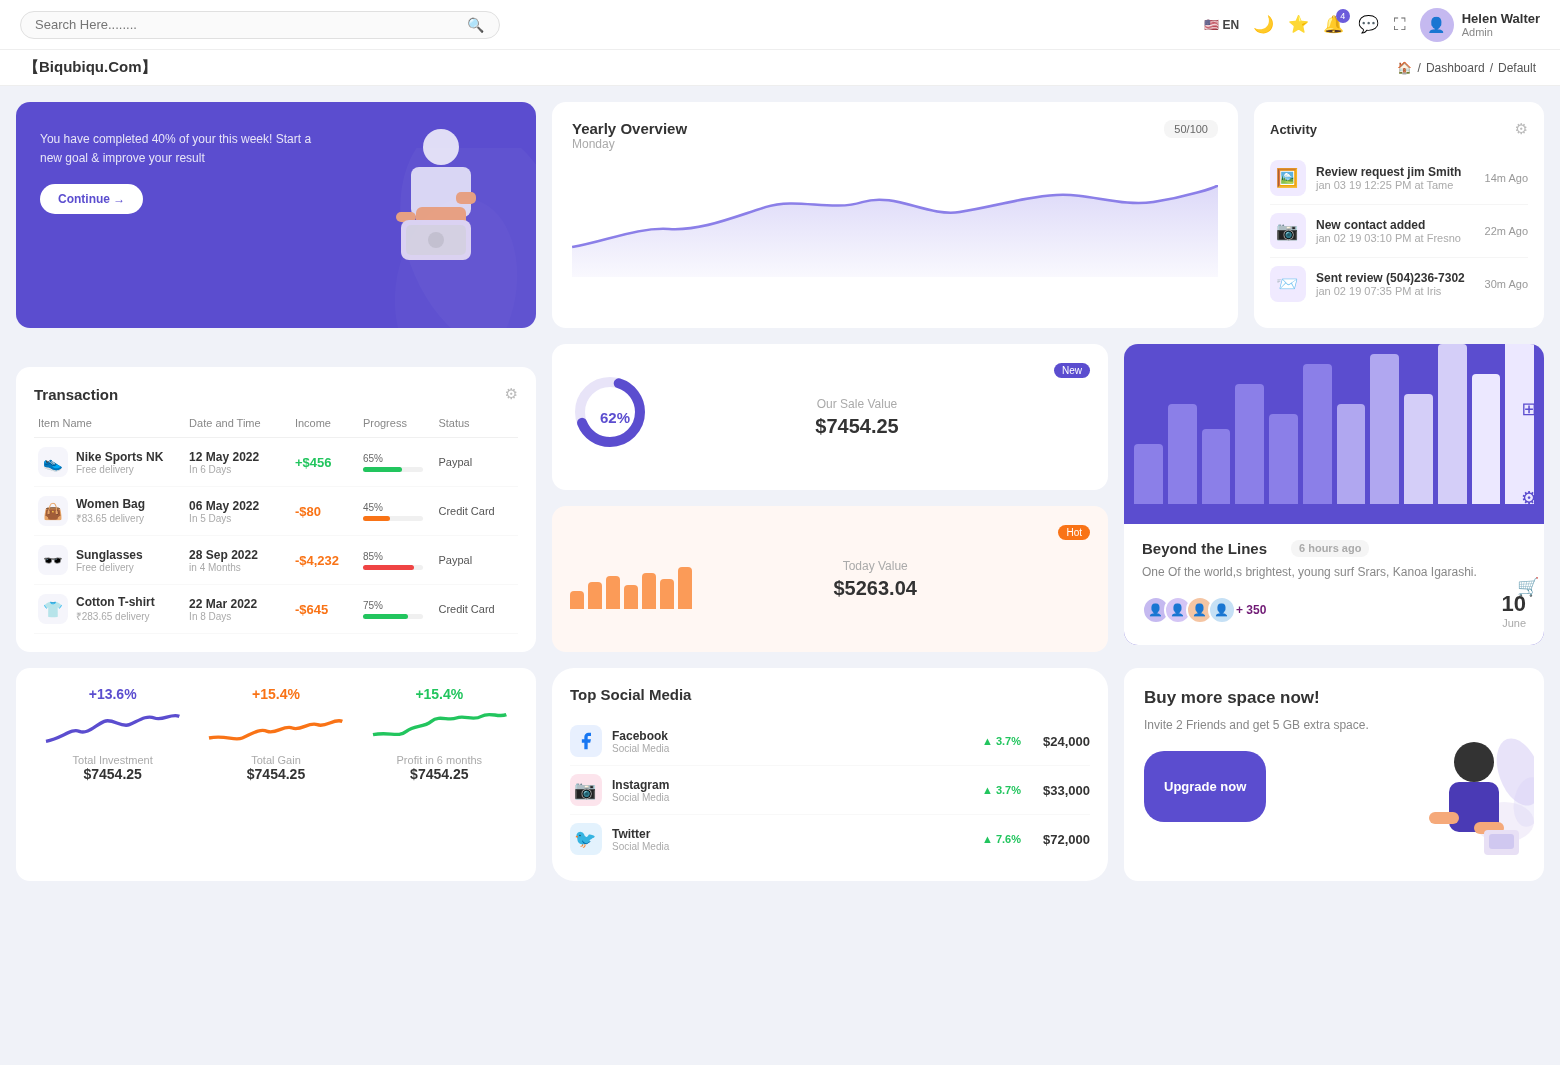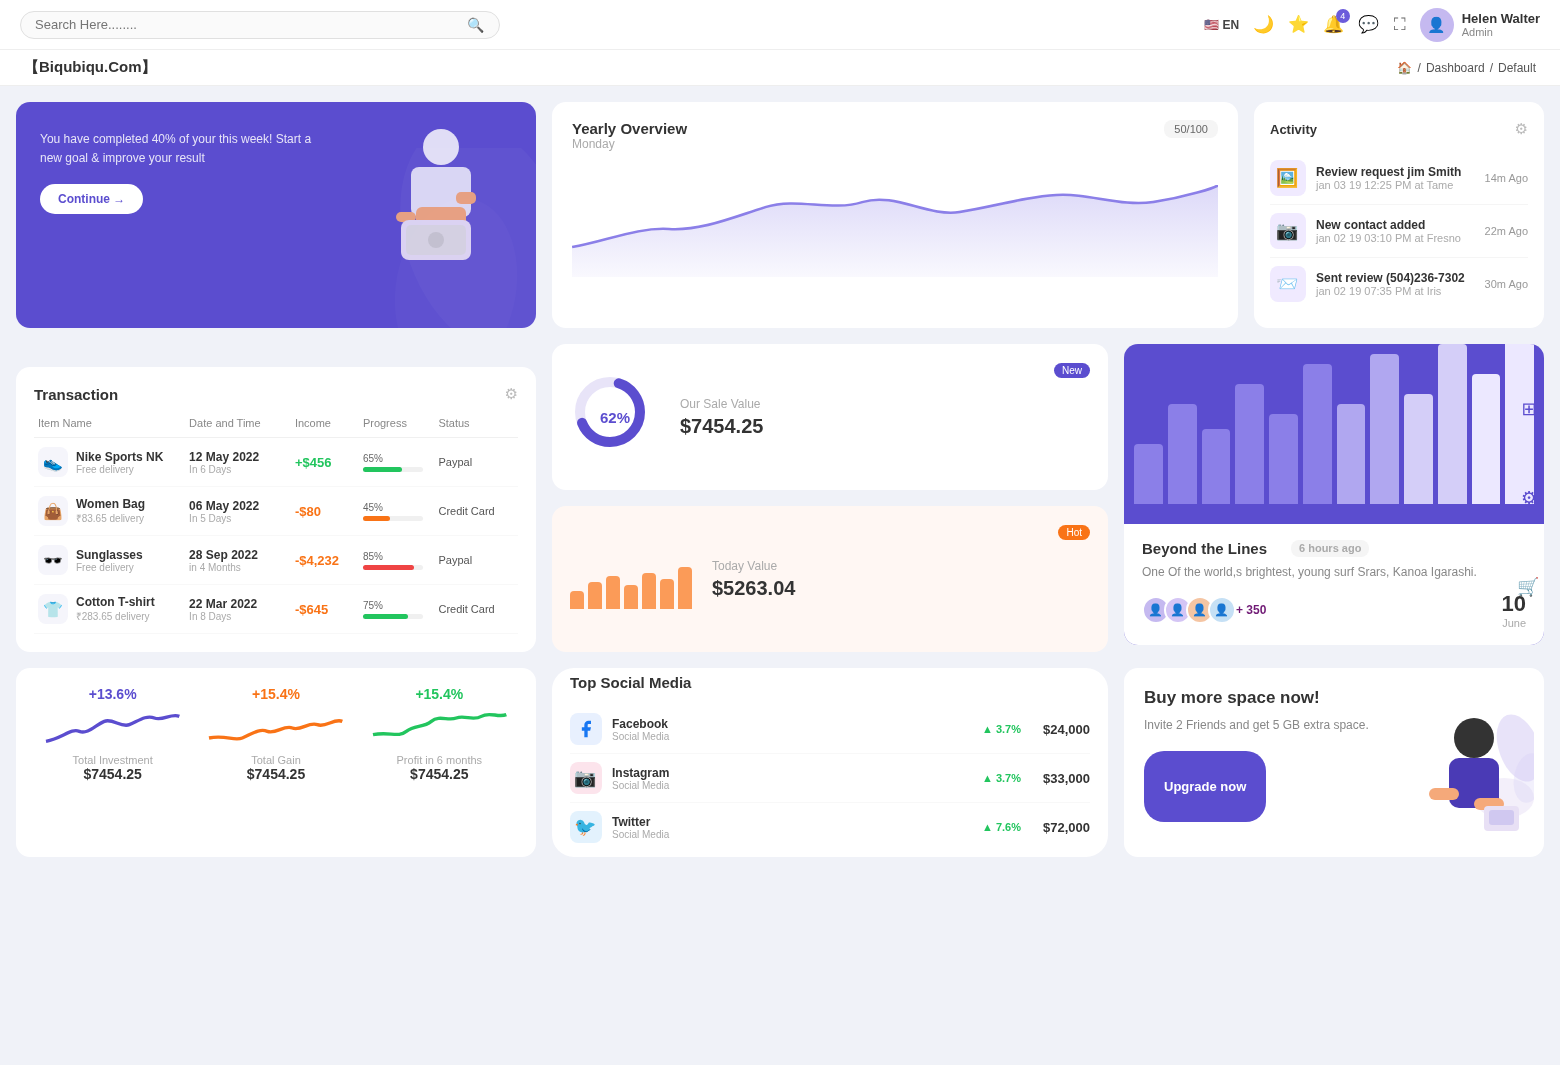--- a/index.html
+++ b/index.html
@@ -128,21 +128,21 @@
       display: flex; align-items: center; gap: 20px; flex: 1;
     }
     .sale-card-hot { background: #fff7f3; }
     .badge-new { background: #5b4dcf; color: #fff; font-size: 10px; padding: 2px 8px; border-radius: 10px; }
     .badge-hot { background: #f97316; color: #fff; font-size: 10px; padding: 2px 8px; border-radius: 10px; }
     .donut-wrap { position: relative; width: 90px; height: 90px; flex-shrink: 0; }
     .donut-label {
       position: absolute; top: 50%; left: 50%; transform: translate(-50%,-50%);
       font-weight: 700; font-size: 15px; color: #5b4dcf;
     }
-    .sale-info { flex: 1; }
+    .sale-info { flex: 1; text-align: center; }
     .sale-info-title { font-size: 12px; color: #aaa; margin-bottom: 4px; }
     .sale-info-value { font-size: 20px; font-weight: 700; color: #333; }
     .sale-badge-wrap { align-self: flex-start; }
 
     
     .bar-chart-mini { display: flex; align-items: flex-end; gap: 4px; height: 60px; }
     .mini-bar { width: 14px; border-radius: 4px 4px 0 0; background: #f97316; opacity: 0.7; }
 
     
     .beyond-card {
@@ -175,21 +175,21 @@
       display: grid; grid-template-columns: 1fr 1fr 1fr; gap: 10px;
     }
     .stat-item { display: flex; flex-direction: column; align-items: center; }
     .stat-pct { font-size: 14px; font-weight: 700; color: #22c55e; margin-bottom: 6px; }
     .sparkline { width: 100%; height: 40px; }
     .stat-label { font-size: 11px; color: #aaa; margin-top: 6px; }
     .stat-value { font-size: 14px; font-weight: 700; color: #333; }
 
     
     .social-card {
-      background: #fff; border-radius: 22px; padding: 6px 18px;
+      background: #fff; border-radius: 22px; padding: 18px 18px;
     }
     .social-row { display: flex; align-items: center; gap: 10px; padding: 8px 0; border-bottom: 1px solid #f8f8f8; }
     .social-row:last-child { border-bottom: none; }
     .social-icon { width: 32px; height: 32px; border-radius: 8px; display: flex; align-items: center; justify-content: center; font-size: 18px; }
     .social-name { font-weight: 600; font-size: 12px; }
     .social-pct { color: #22c55e; font-size: 11px; font-weight: 600; margin-left: auto; }
     .social-val { font-weight: 700; font-size: 13px; margin-left: 12px; }
 
     
     .upgrade-card {

